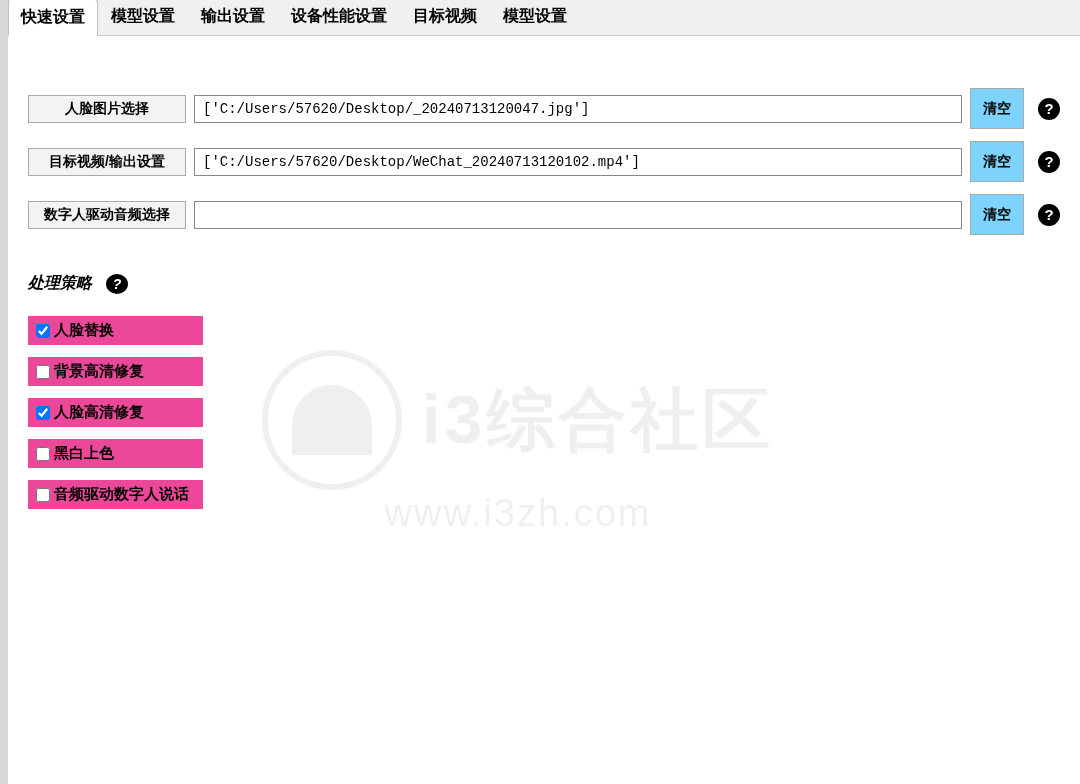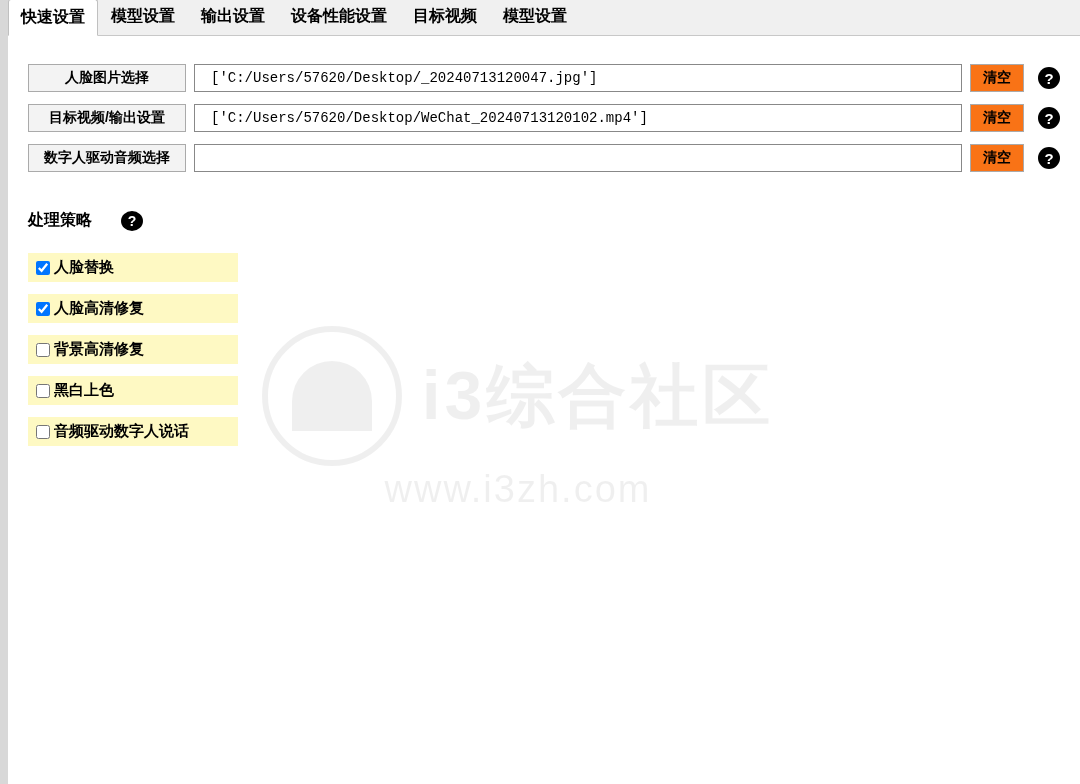--- a/index.html
+++ b/index.html
@@ -47,20 +47,21 @@
     .tab.active {
       background: #ffffff;
       border: 1px solid #c0c0c0;
       border-bottom: 1px solid #ffffff;
       margin-bottom: -1px;
       border-radius: 3px 3px 0 0;
     }
     .content {
       padding: 28px 20px 20px 20px;
       position: relative;
+      margin-top: 24px;
     }
     .row {
       display: flex;
       align-items: center;
       margin-bottom: 12px;
       gap: 8px;
     }
     .row-btn {
       flex: 0 0 158px;
       height: 28px;
@@ -74,26 +75,26 @@
       align-items: center;
       justify-content: center;
     }
     .row-input {
       flex: 1;
       height: 28px;
       border: 1px solid #888888;
       background: #ffffff;
       font-family: "Courier New", monospace;
       font-size: 14px;
-      padding: 2px 16px;
+      padding: 2px 8px;
     }
     .clear-btn {
       flex: 0 0 54px;
-      height: 28px;
-      background: #f97316;
+      height: 41px;
+      background: #7dd3fc;
       border: 1px solid #aaaaaa;
       font-family: "SimSun", "Microsoft YaHei", sans-serif;
       font-size: 14px;
       font-weight: bold;
       cursor: pointer;
     }
     .help-icon {
       flex: 0 0 22px;
       height: 22px;
       display: flex;
@@ -106,41 +107,42 @@
       font-size: 15px;
       cursor: pointer;
       margin-left: 6px;
       width: 22px;
     }
     .section-header {
       display: flex;
       align-items: center;
       margin-top: 38px;
       margin-bottom: 22px;
-      gap: 25px;
+      gap: 10px;
+      font-style: italic;
     }
     .section-header .label {
       font-weight: bold;
       font-size: 16px;
     }
     .section-header .help-icon {
       width: 20px;
       height: 20px;
       font-size: 14px;
       margin-left: 4px;
     }
     .checkbox-row {
       display: flex;
       align-items: center;
       margin-bottom: 12px;
     }
     .checkbox-item {
-      background: #fef9c3;
+      background: #ec4899;
       padding: 5px 8px;
-      width: 210px;
+      width: 175px;
       display: flex;
       align-items: center;
       gap: 4px;
       font-weight: bold;
       font-size: 15px;
     }
     .checkbox-item input[type="checkbox"] {
       width: 14px;
       height: 14px;
       cursor: pointer;
@@ -234,29 +236,29 @@
 
     <div class="checkbox-row">
       <label class="checkbox-item">
         <input type="checkbox" checked="" style="">
         <span>人脸替换</span>
       </label>
     </div>
 
     <div class="checkbox-row">
       <label class="checkbox-item">
+        <input type="checkbox" style="">
+        <span>背景高清修复</span>
+      </label>
+    </div>
+
+    <div class="checkbox-row">
+      <label class="checkbox-item">
         <input type="checkbox" checked="" style="">
         <span>人脸高清修复</span>
-      </label>
-    </div>
-
-    <div class="checkbox-row">
-      <label class="checkbox-item">
-        <input type="checkbox" style="">
-        <span>背景高清修复</span>
       </label>
     </div>
 
     <div class="checkbox-row">
       <label class="checkbox-item">
         <input type="checkbox" style="">
         <span>黑白上色</span>
       </label>
     </div>
 

